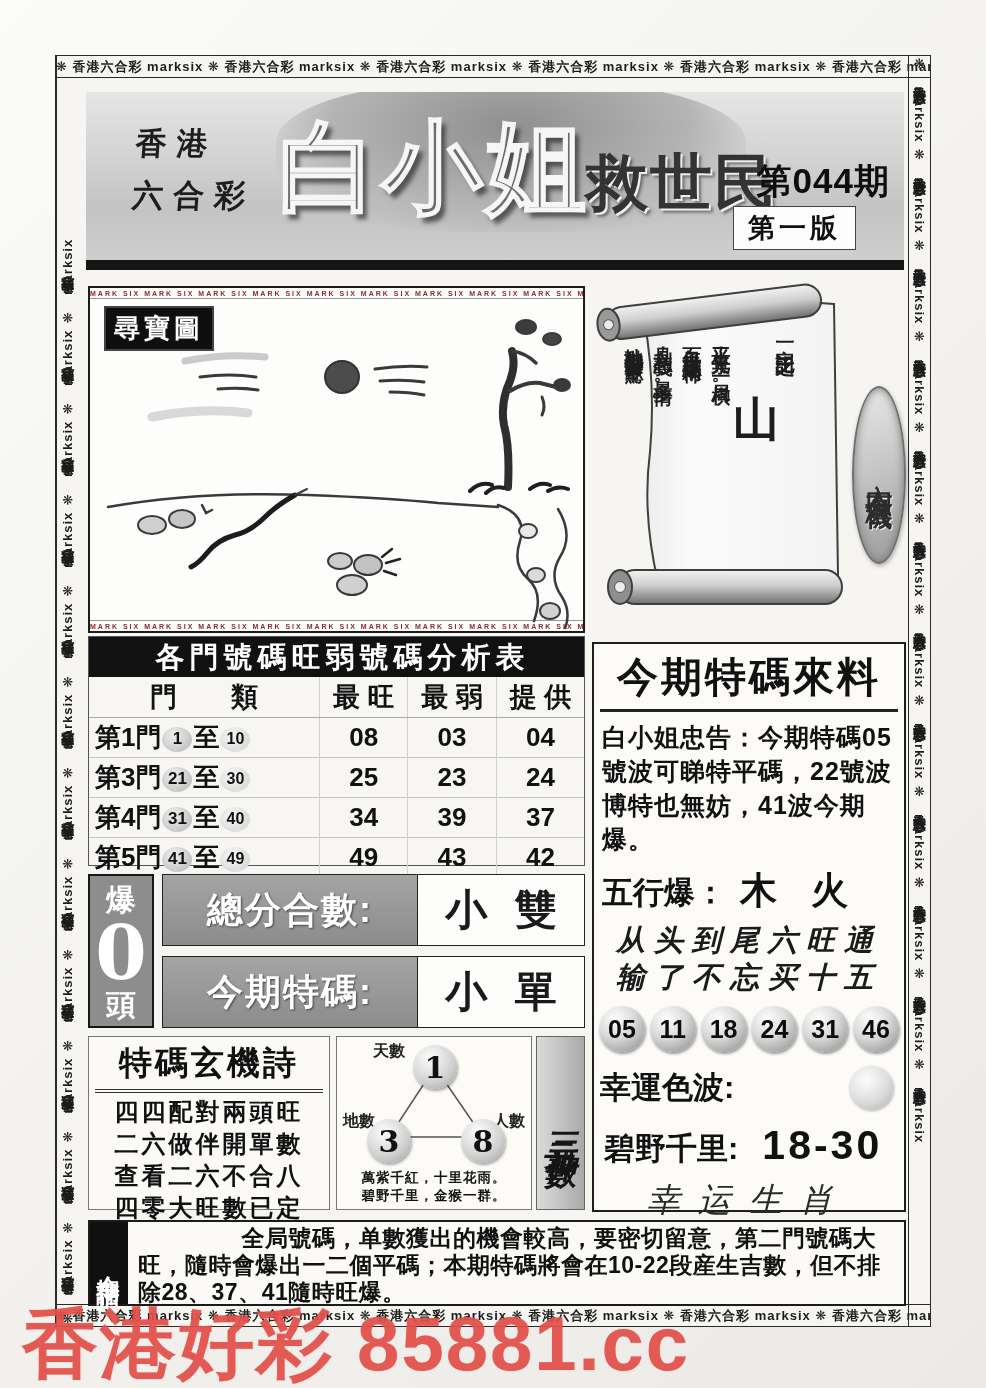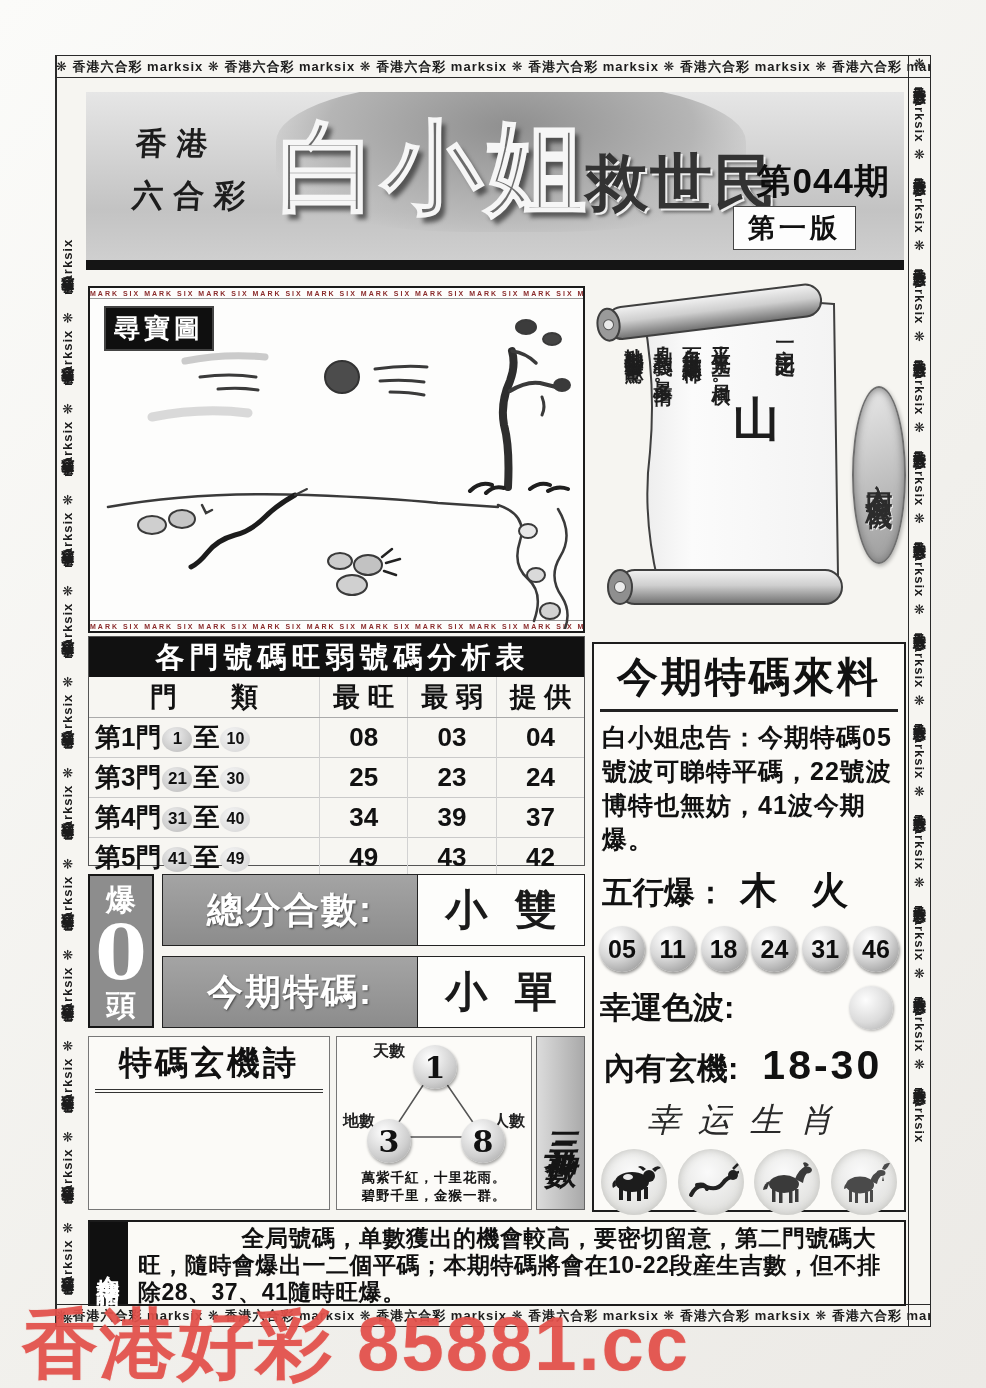--- a/index.html
+++ b/index.html
@@ -233,20 +233,26 @@
           <div class="lbl">今期特碼:</div>
           <div class="val">
               <span>小</span>
               <span>單</span>
             </div>
         </div>
       </div>
 
       <div class="poem-box">
         <div class="poem-title">特碼玄機詩</div>
+        <div>
+            <div class="poem-line">四四配對兩頭旺</div>
+            <div class="poem-line">二六做伴開單數</div>
+            <div class="poem-line">查看二六不合八</div>
+            <div class="poem-line">四零大旺數已定</div>
+          </div>
       </div>
 
       <div class="tri-box">
         <svg class="tri-svg" viewBox="0 0 196 128">
           <path d="M98 30 L52 100 M98 30 L146 100 M52 100 L146 100" stroke="#555" stroke-width="1.5" fill="none"></path>
         </svg>
         <div class="tri-lab" style="left:36px;top:4px">天數</div>
         <div class="tri-lab" style="left:6px;top:74px">地數</div>
         <div class="tri-lab" style="right:6px;top:74px">人數</div>
         <div class="tri-ball" style="left:76px;top:8px">1</div>
@@ -299,34 +305,38 @@
         <div class="badge">內有玄機</div>
       </div>
 
       <div class="special">
         <div class="sp-title">今期特碼來料</div>
         <div class="sp-advice">白小姐忠告：今期特碼05號波可睇特平碼，22號波博特也無妨，41波今期爆。</div>
         <div class="sp-wuxing">
           <span>五行爆：</span>
           <span class="val">木火</span>
         </div>
+        <div class="sp-hand">
+          <div>从头到尾六旺通</div>
+          <div>输了不忘买十五</div>
+        </div>
         <div class="sp-balls">
             <div class="ball">05</div>
             <div class="ball">11</div>
             <div class="ball">18</div>
             <div class="ball">24</div>
             <div class="ball">31</div>
             <div class="ball">46</div>
           </div>
         <div class="sp-lucky">
           <span>幸運色波:</span>
           <span class="lucky-ball"></span>
         </div>
         <div class="sp-range">
-          <span>內有玄機:</span>
+          <span>碧野千里:</span>
           <span class="val">18-30</span>
         </div>
         <div class="sp-script">幸运生肖</div>
         <div class="sp-animals">
             <div class="zodiac">
               <svg viewBox="0 0 56 42">
                 <g fill="#1c1c1c">
                   <ellipse cx="26" cy="21" rx="17" ry="10"></ellipse>
                   <circle cx="43" cy="15" r="6"></circle>
                   <path d="M46 8 q6 -5 9 -1 q-4 1 -6 4 z"></path>

